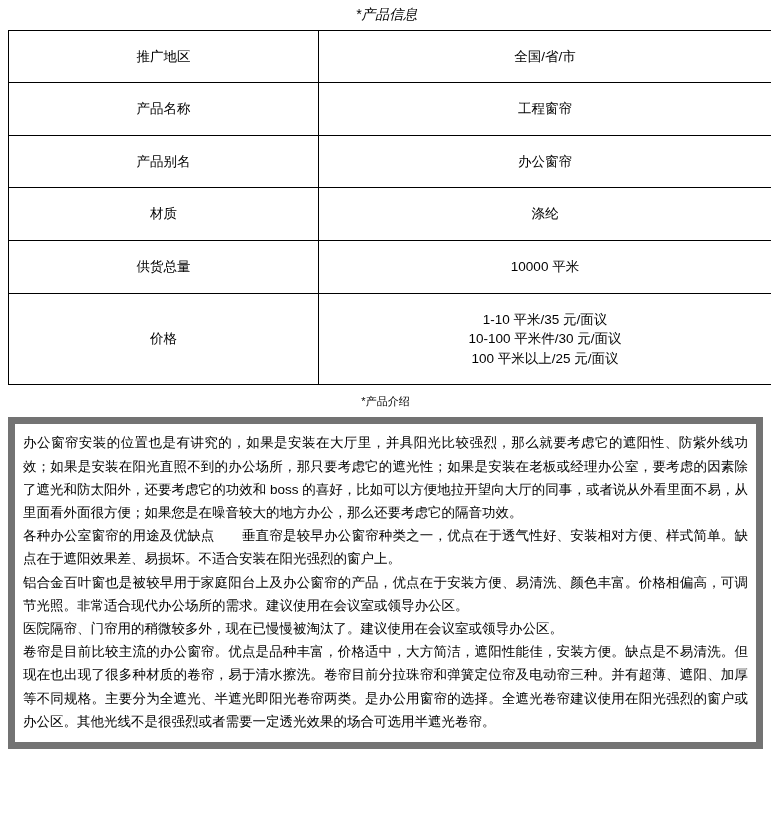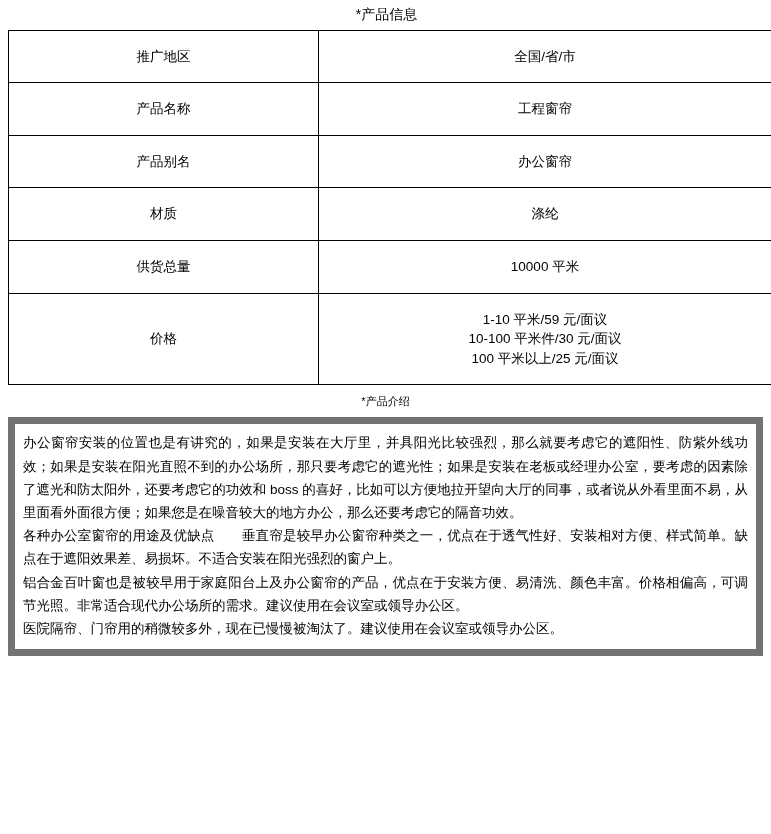--- a/index.html
+++ b/index.html
@@ -17,20 +17,21 @@
   .page {
     width: 771px;
     box-sizing: border-box;
     padding: 0;
   }
   .section-title {
     text-align: center;
     font-size: 14px;
     padding: 6px 0 7px 2px;
     line-height: 1.2;
+    font-style: italic;
   }
   table.info {
     border-collapse: collapse;
     width: 755px;
     margin: 0 8px;
     table-layout: fixed;
   }
   table.info td {
     border: 1px solid #000000;
     text-align: center;
@@ -107,30 +108,31 @@
         <td class="label">材质</td>
         <td class="value">涤纶</td>
       </tr>
       <tr>
         <td class="label">供货总量</td>
         <td class="value">10000 平米</td>
       </tr>
       <tr>
         <td class="label">价格</td>
         <td class="value multiline">
-          <span class="price-line">1-10 平米/59 元/面议</span>
+          <span class="price-line">1-10 平米/35 元/面议</span>
           <span class="price-line">10-100 平米件/30 元/面议</span>
           <span class="price-line">100 平米以上/25 元/面议</span>
         </td>
       </tr>
     </tbody>
   </table>
 
   <div class="intro-title">*产品介绍</div>
 
   <div class="intro-box">
     <p>办公窗帘安装的位置也是有讲究的，如果是安装在大厅里，并具阳光比较强烈，那么就要考虑它的遮阳性、防紫外线功效；如果是安装在阳光直照不到的办公场所，那只要考虑它的遮光性；如果是安装在老板或经理办公室，要考虑的因素除了遮光和防太阳外，还要考虑它的功效和 boss 的喜好，比如可以方便地拉开望向大厅的同事，或者说从外看里面不易，从里面看外面很方便；如果您是在噪音较大的地方办公，那么还要考虑它的隔音功效。</p>
     <p>各种办公室窗帘的用途及优缺点　　垂直帘是较早办公窗帘种类之一，优点在于透气性好、安装相对方便、样式简单。缺点在于遮阳效果差、易损坏。不适合安装在阳光强烈的窗户上。</p>
     <p>铝合金百叶窗也是被较早用于家庭阳台上及办公窗帘的产品，优点在于安装方便、易清洗、颜色丰富。价格相偏高，可调节光照。非常适合现代办公场所的需求。建议使用在会议室或领导办公区。</p>
     <p>医院隔帘、门帘用的稍微较多外，现在已慢慢被淘汰了。建议使用在会议室或领导办公区。</p>
+    <p>卷帘是目前比较主流的办公窗帘。优点是品种丰富，价格适中，大方简洁，遮阳性能佳，安装方便。缺点是不易清洗。但现在也出现了很多种材质的卷帘，易于清水擦洗。卷帘目前分拉珠帘和弹簧定位帘及电动帘三种。并有超薄、遮阳、加厚等不同规格。主要分为全遮光、半遮光即阳光卷帘两类。是办公用窗帘的选择。全遮光卷帘建议使用在阳光强烈的窗户或办公区。其他光线不是很强烈或者需要一定透光效果的场合可选用半遮光卷帘。</p>
   </div>
 
 </div>
 
 </body></html>

